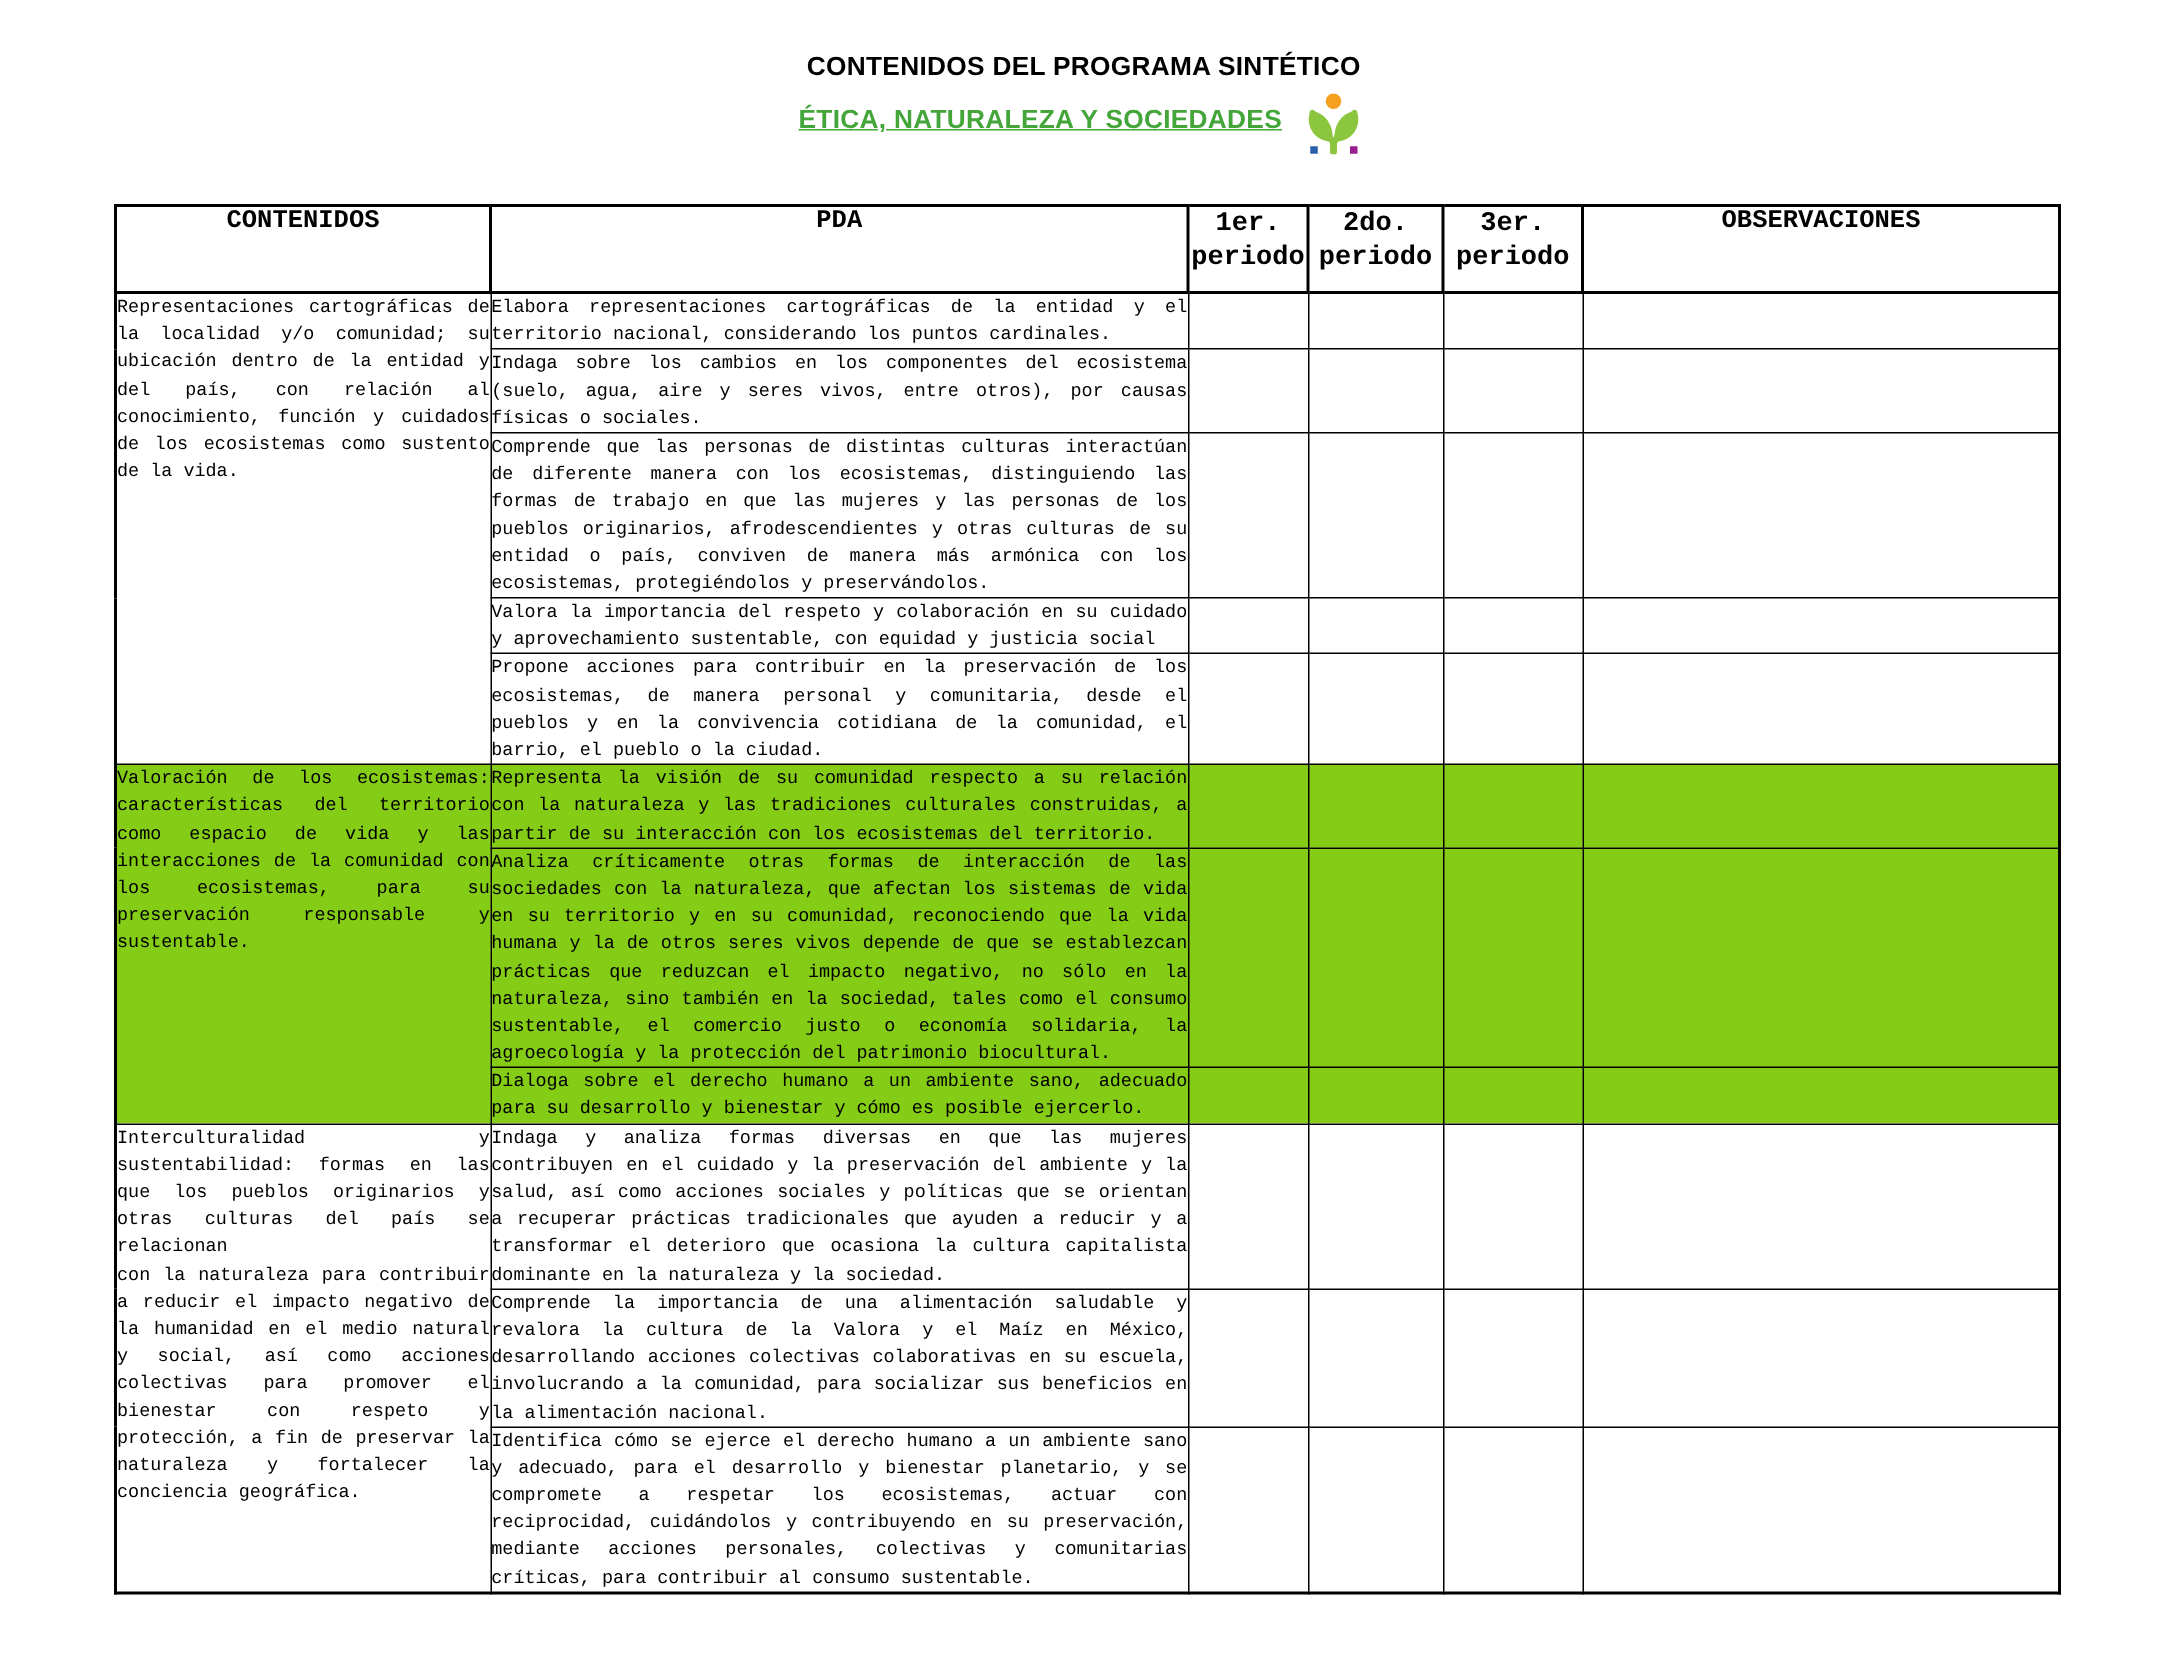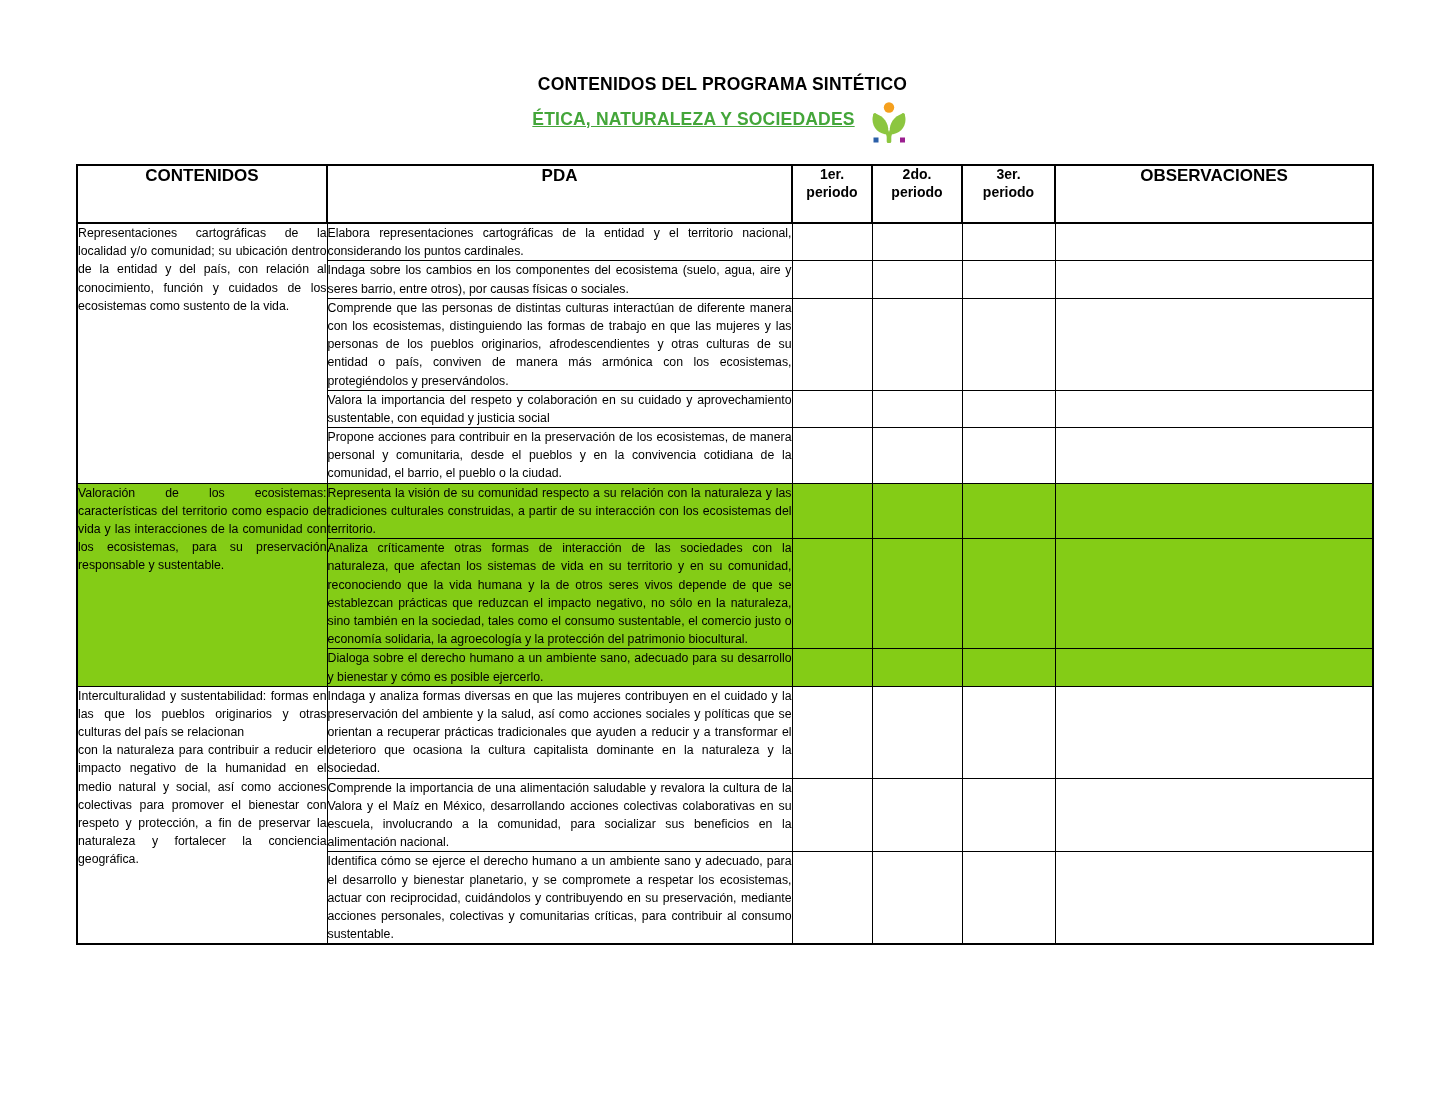--- a/index.html
+++ b/index.html
@@ -17,21 +17,21 @@
 
   .page {
     position: relative;
     width: 1445px;
     height: 1117px;
     background: #ffffff;
   }
 
   
   .doc-header {
-    padding-top: 74px;
+    padding-top: 34px;
     text-align: center;
     line-height: 1.25;
   }
   .doc-header .line1,
   .doc-header .line2 {
     font-weight: bold;
     font-size: 17.5px;
     letter-spacing: 0.2px;
     color: #000;
   }
@@ -54,22 +54,23 @@
     height: 44px;
     display: block;
     position: relative;
     top: 3px;
   }
 
   
   .table-wrap {
     position: absolute;
     left: 76px;
-    top: 164px;
+    top: 136px;
     width: 1296px;
+    font-family: Liberation Mono, monospace;
   }
   table.content-table {
     border-collapse: collapse;
     table-layout: fixed;
     width: 1296px;
     background: #ffffff;
   }
   table.content-table td,
   table.content-table th {
     border: 1px solid #000000;
@@ -82,21 +83,21 @@
     border: 2px solid #000000 !important;
     text-align: center;
     vertical-align: top;
     font-weight: bold;
     font-size: 17px;
     height: 56px;
     padding-top: 6px;
     background: #ffffff;
   }
   thead th.small {
-    font-size: 14px;
+    font-size: 18px;
     line-height: 1.25;
   }
 
   
   td.cell {
     font-size: 12.3px;
     line-height: 1.48;
     padding: 4px 6px 4px 7px;
   }
   td.contenidos {
@@ -179,21 +180,21 @@
       <tbody id="table-body">
           <tr class="white">
             <td class="cell contenidos" rowspan="5">Representaciones cartográficas de la localidad y/o comunidad; su ubicación dentro de la entidad y del país, con relación al conocimiento, función y cuidados de los ecosistemas como sustento de la vida.</td>
             <td class="cell pda">Elabora representaciones cartográficas de la entidad y el territorio nacional, considerando los puntos cardinales.</td>
             <td class="cell period"></td>
             <td class="cell period"></td>
             <td class="cell period"></td>
             <td class="cell obs"></td>
           </tr>
           <tr class="white">
-            <td class="cell pda">Indaga sobre los cambios en los componentes del ecosistema (suelo, agua, aire y seres barrio, entre otros), por causas físicas o sociales.</td>
+            <td class="cell pda">Indaga sobre los cambios en los componentes del ecosistema (suelo, agua, aire y seres vivos, entre otros), por causas físicas o sociales.</td>
             <td class="cell period"></td>
             <td class="cell period"></td>
             <td class="cell period"></td>
             <td class="cell obs"></td>
           </tr>
           <tr class="white">
             <td class="cell pda">Comprende que las personas de distintas culturas interactúan de diferente manera con los ecosistemas, distinguiendo las formas de trabajo en que las mujeres y las personas de los pueblos originarios, afrodescendientes y otras culturas de su entidad o país, conviven de manera más armónica con los ecosistemas, protegiéndolos y preservándolos.</td>
             <td class="cell period"></td>
             <td class="cell period"></td>
             <td class="cell period"></td>

